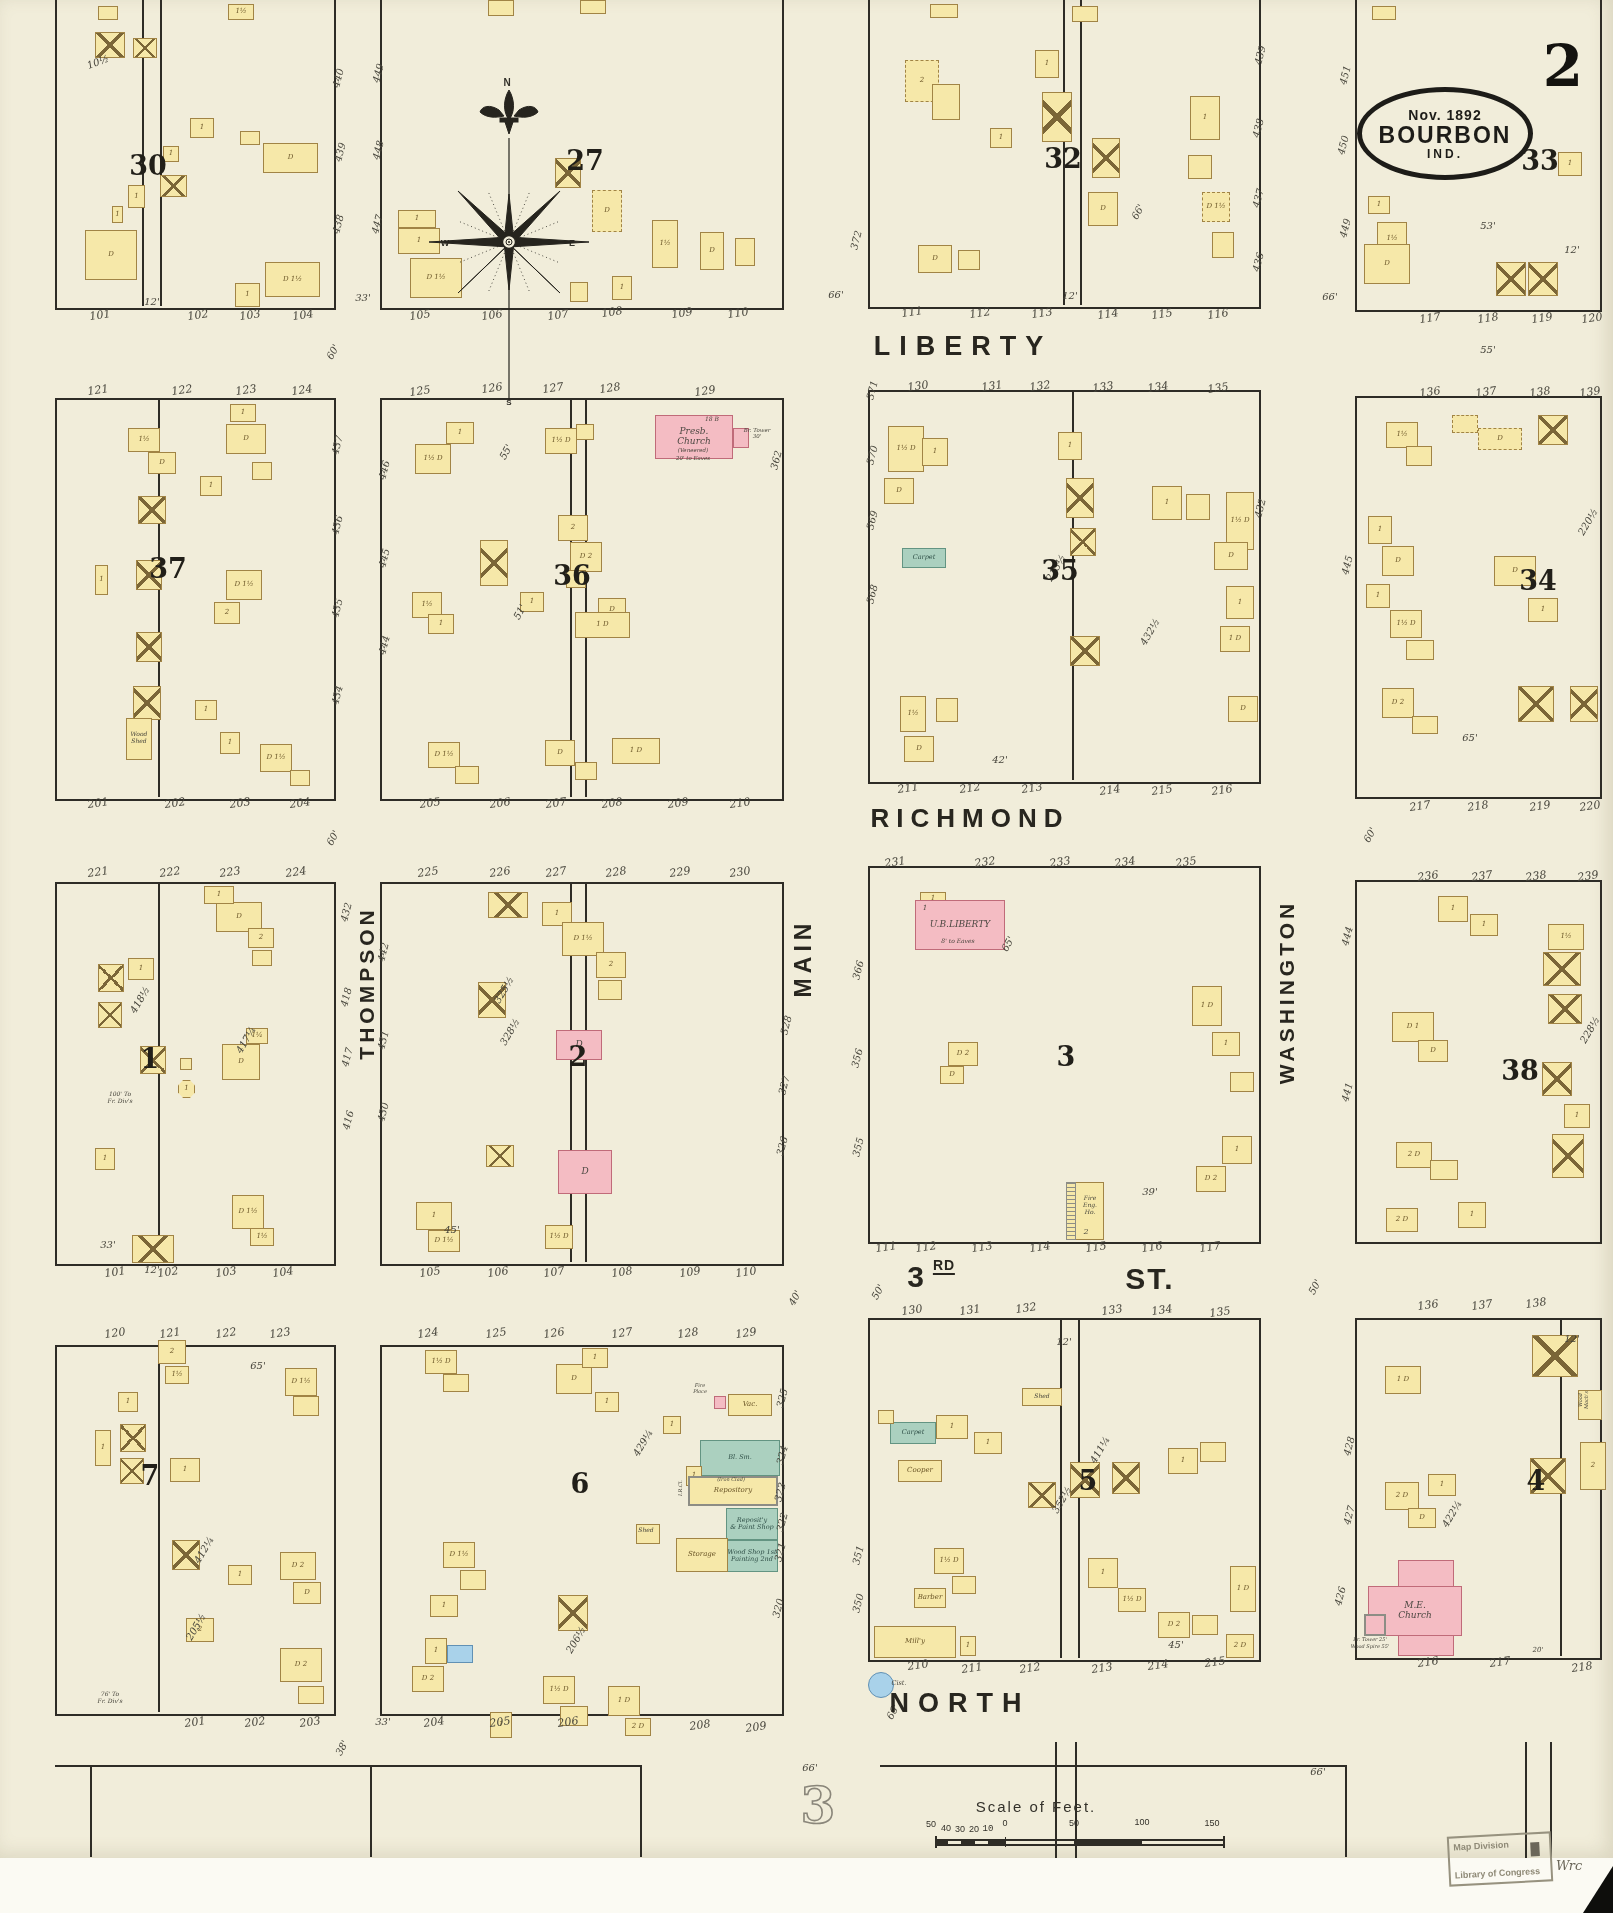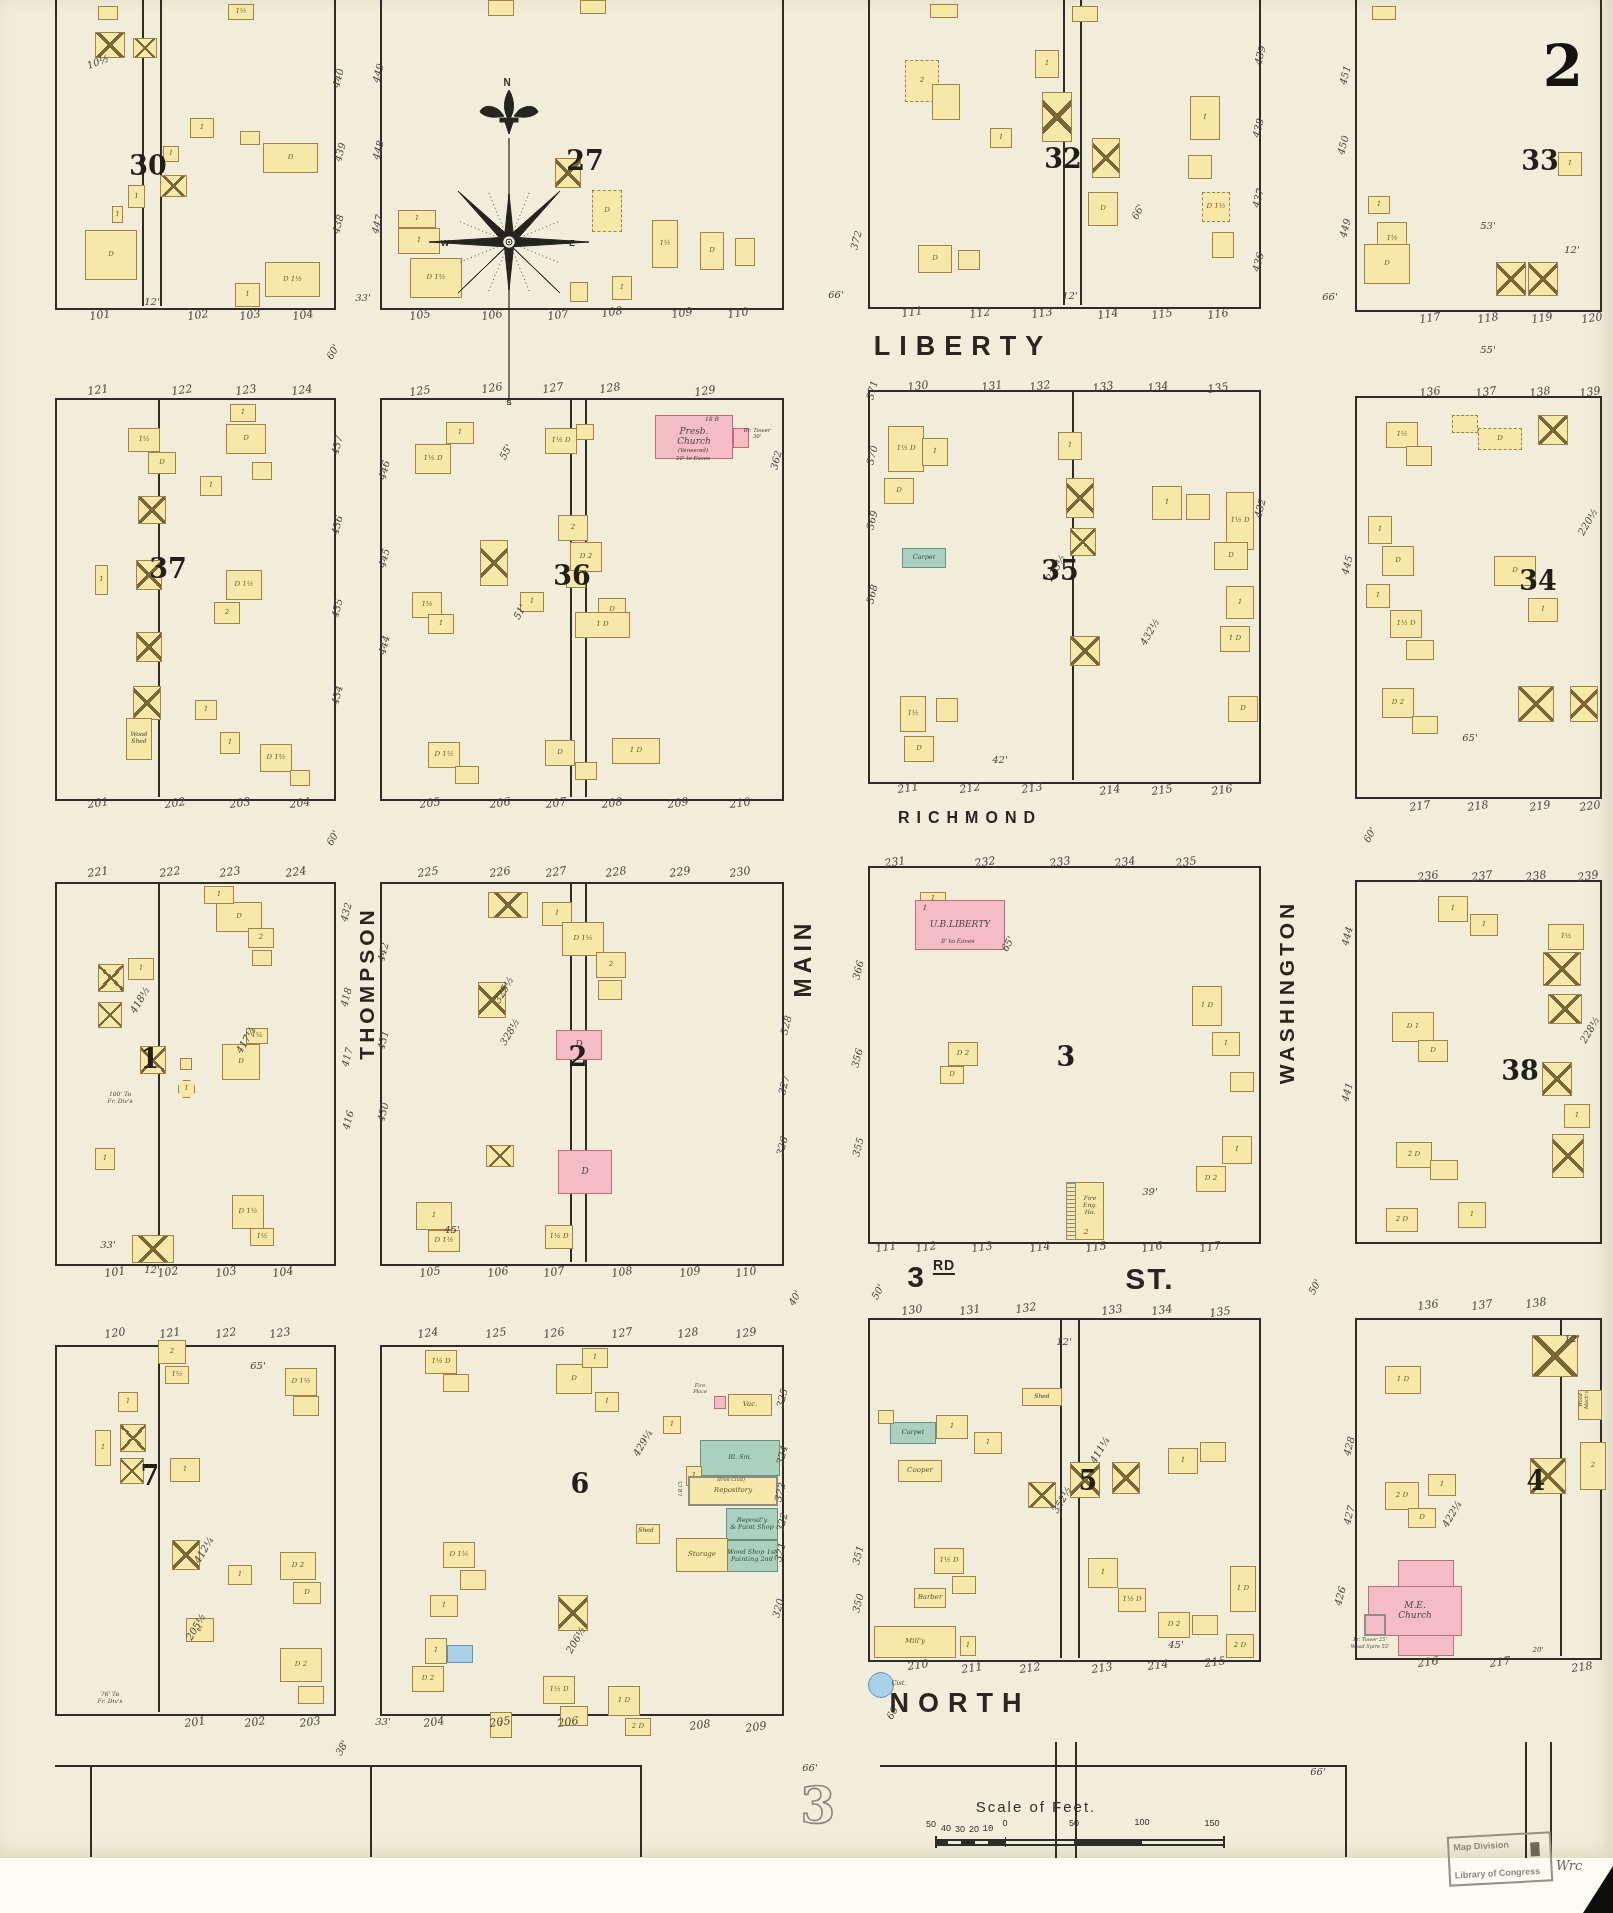--- a/index.html
+++ b/index.html
@@ -627,21 +627,21 @@
         <div class="ann" style="left: 1370px; top: 1640px; font-size: 5px;">Br. Tower 25'</div>
         <div class="ann" style="left: 1370px; top: 1647px; font-size: 5px;">Wood Spire 55'</div>
         <div class="ann" style="left: 1538px; top: 1650px; font-size: 7px;">20'</div>
         <div class="ann" style="left: 810px; top: 1768px;">66'</div>
         <div class="ann" style="left: 1318px; top: 1772px;">66'</div>
         <div class="ann sans" style="left: 507px; top: 82px; font-size: 10px;">N</div>
         <div class="ann sans" style="left: 445px; top: 243px; font-size: 9px;">W</div>
         <div class="ann sans" style="left: 572px; top: 243px; font-size: 9px;">E</div>
         <div class="ann sans" style="left: 509px; top: 402px; font-size: 8px;">S</div>
         <div class="street" style="left: 963px; top: 346px; font-size: 27px; letter-spacing: 9px;">LIBERTY</div>
-        <div class="street" style="left: 970px; top: 818px; font-size: 16px; letter-spacing: 7px; text-align: right;">RICHMOND</div>
+        <div class="street" style="left: 970px; top: 818px; font-size: 26px; letter-spacing: 7px; text-align: right;">RICHMOND</div>
         <div class="street" style="left: 916px; top: 1277px; font-size: 30px; letter-spacing: 1px;">3</div>
         <div class="street u" style="left: 944px; top: 1266px; font-size: 14px; letter-spacing: 1px;">RD</div>
         <div class="street" style="left: 1150px; top: 1279px; font-size: 30px; letter-spacing: 2px;">ST.</div>
         <div class="street" style="left: 960px; top: 1703px; font-size: 27px; letter-spacing: 9px;">NORTH</div>
         <div class="street v" style="left: 803px; top: 958px; font-size: 23px; letter-spacing: 5px;">MAIN</div>
         <div class="street v" style="left: 367px; top: 983px; font-size: 21px; letter-spacing: 4px;">THOMPSON</div>
         <div class="street v" style="left: 1287px; top: 992px; font-size: 21px; letter-spacing: 4px;">WASHINGTON</div>
         <div class="bnum" style="left: 148px; top: 165px;">30</div>
         <div class="bnum" style="left: 585px; top: 160px;">27</div>
         <div class="bnum" style="left: 1063px; top: 158px;">32</div>
@@ -685,20 +685,25 @@
         <polygon points="87,178 140,131 93,184"></polygon>
         <polygon points="85,184 38,131 91,178"></polygon>
         <polygon points="85,180 140,233 91,186"></polygon>
         <polygon points="87,186 38,233 93,180"></polygon>
         <circle cx="89" cy="182" r="6.5" fill="#f1edda" stroke-width="1.4"></circle>
         <circle cx="89" cy="182" r="3" fill="none" stroke-width="1"></circle>
         <circle cx="89" cy="182" r="1" stroke="none"></circle>
       </g>
     </svg>
 
+    <div id="title-oval">
+      <div class="date">Nov. 1892</div>
+      <div class="city">BOURBON</div>
+      <div class="state">IND.</div>
+    </div>
 
     <div id="sheet-number">2</div>
     <div id="next-sheet">3</div>
     <div id="scale-title" style="left: 1036px; top: 1806px;">Scale of Feet.</div>
 
     <div id="stamp">
       <div>Map Division</div>
       <div>Library of Congress</div>
       <div class="blob"></div>
     </div>

